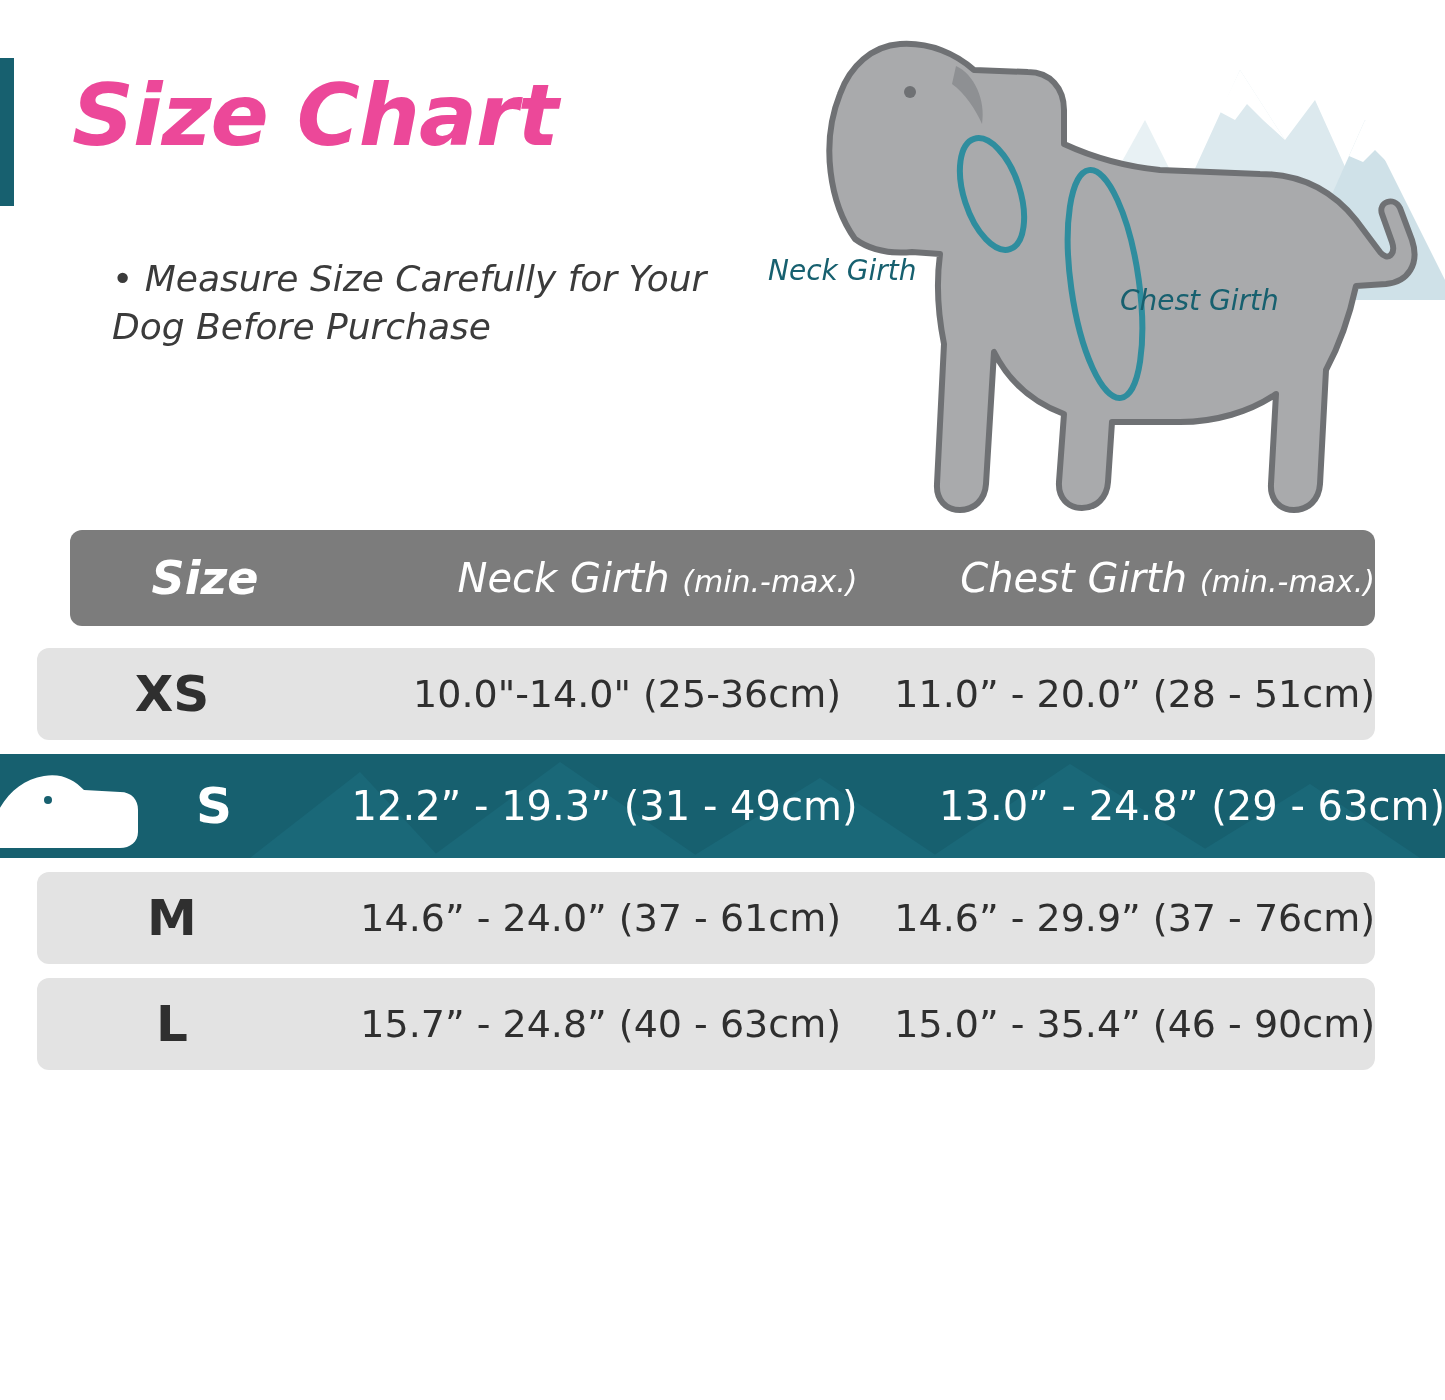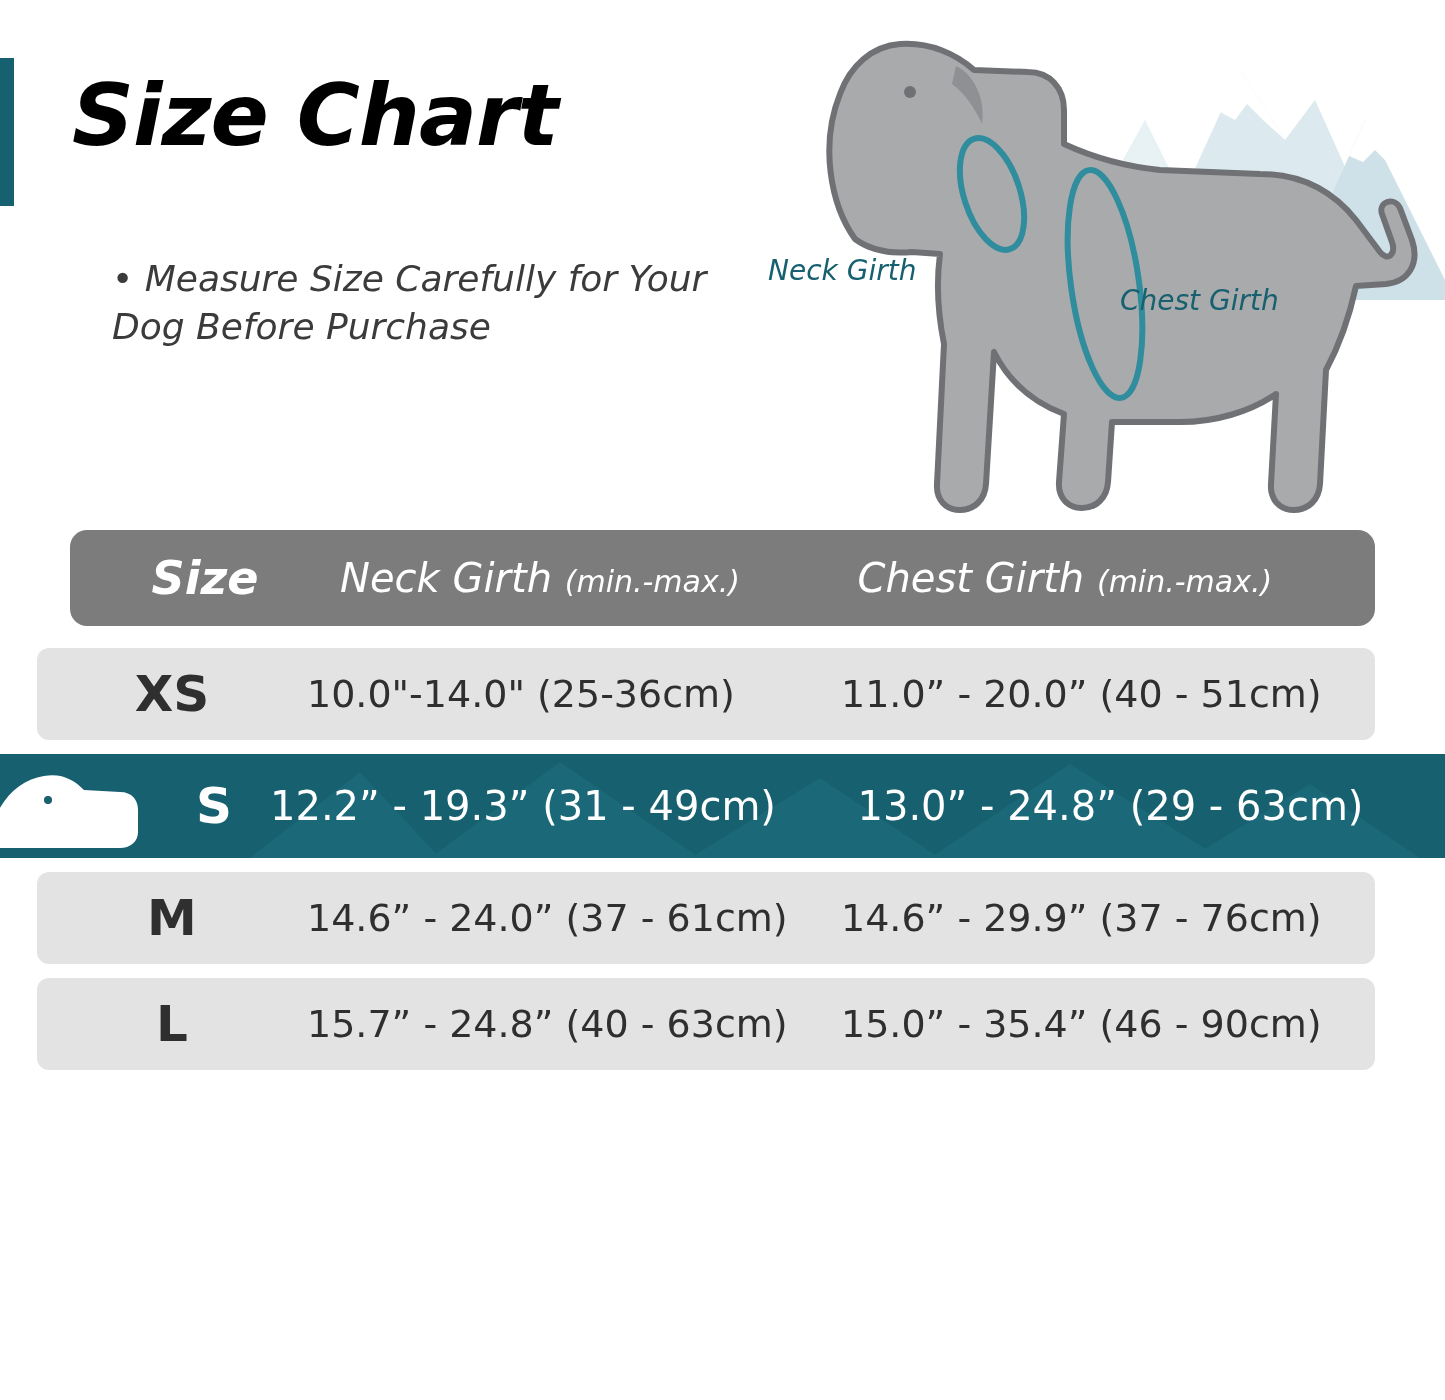--- a/index.html
+++ b/index.html
@@ -37,21 +37,21 @@
   }
 
   
   .title {
     position: absolute;
     left: 72px;
     top: 72px;
     font-size: 86px;
     font-weight: bold;
     font-style: italic;
-    color: #000000;
+    color: #ec4899;
     letter-spacing: -1px;
     line-height: 1;
   }
 
   
   .note {
     position: absolute;
     left: 88px;
     top: 255px;
     width: 600px;
@@ -97,21 +97,20 @@
     align-items: center;
     margin: 0 70px 14px 70px;
     height: 92px;
     border-radius: 12px;
   }
   .row.header {
     background: #7c7c7c;
     color: #ffffff;
     height: 96px;
     margin-bottom: 22px;
-    border-radius: 17px;
   }
   .row.plain {
     background: #e3e3e3;
     color: #2f2f2f;
     margin-left: 37px;
   }
   .row.highlight {
     background: #17606f;
     color: #ffffff;
     margin: 0 0 14px 0;
@@ -146,21 +145,21 @@
     text-align: center;
     font-size: 50px;
     font-weight: bold;
     flex: 0 0 270px;
   }
   .row.highlight .col-size { width: 270px; flex: 0 0 270px; text-align: right; padding-right: 38px; box-sizing: border-box; }
   .row.header .col-size { font-size: 46px; font-style: italic; }
 
   .col-neck, .col-chest {
     flex: 1 1 0;
-    text-align: left;
+    text-align: right;
     font-size: 38px;
   }
   .row.header .col-neck,
   .row.header .col-chest {
     font-size: 40px;
     font-style: italic;
   }
   .row.header .sub {
     font-size: 30px;
     font-style: italic;
@@ -254,21 +253,21 @@
     </div>
     <div class="col-chest">
       <span>Chest Girth</span>
       <span class="sub">(min.-max.)</span>
     </div>
   </div>
 
   <div class="row plain">
     <div class="col-size">XS</div>
     <div class="col-neck">10.0"-14.0" (25-36cm)</div>
-    <div class="col-chest">11.0” - 20.0” (40 - 51cm)</div>
+    <div class="col-chest">11.0” - 20.0” (28 - 51cm)</div>
   </div>
 
   <div class="row highlight">
     <svg class="hl-mountains" viewBox="0 0 1445 104" preserveAspectRatio="none">
       <path d="M250 104 L360 18 L440 104 Z" fill="#1d6f80"></path>
       <path d="M430 104 L560 8 L700 104 Z" fill="#1d6f80"></path>
       <path d="M690 104 L820 24 L940 104 Z" fill="#1d6f80"></path>
       <path d="M930 104 L1070 10 L1220 104 Z" fill="#1d6f80"></path>
       <path d="M1190 104 L1310 30 L1420 104 Z" fill="#1d6f80"></path>
     </svg>

